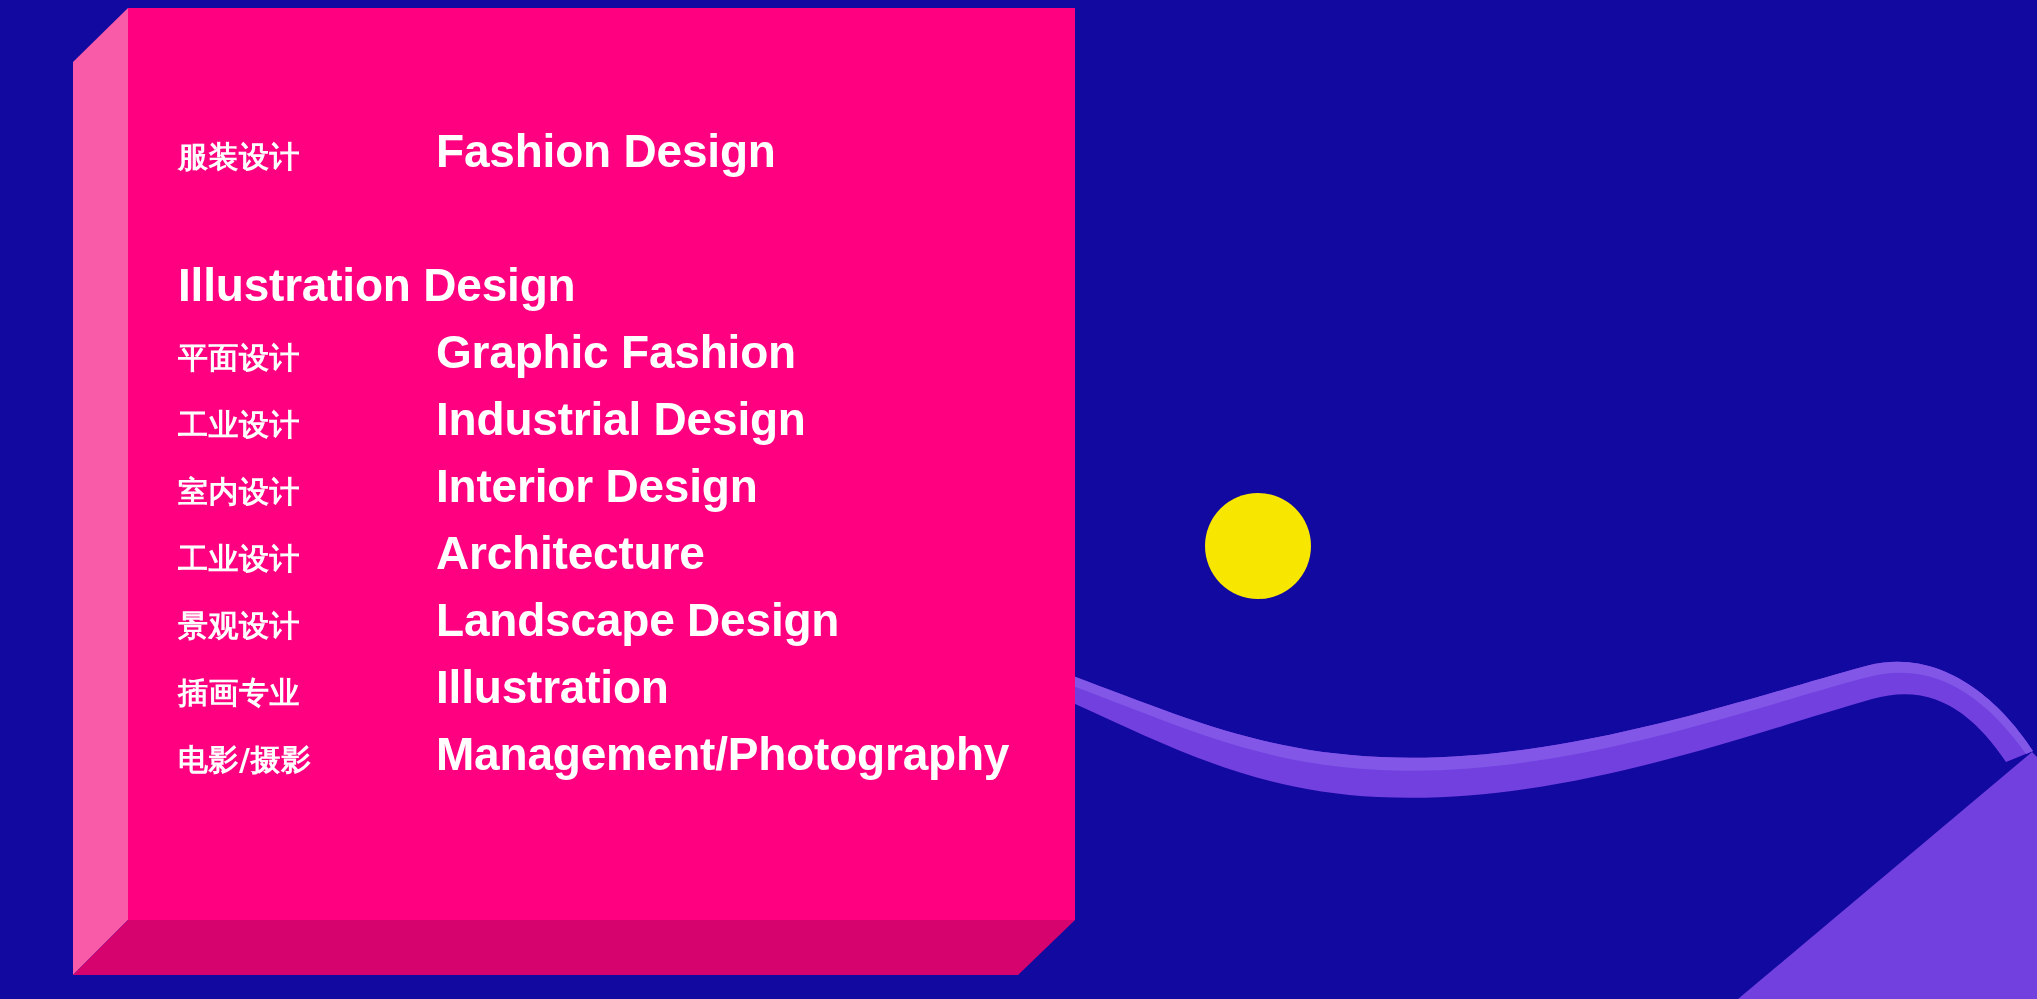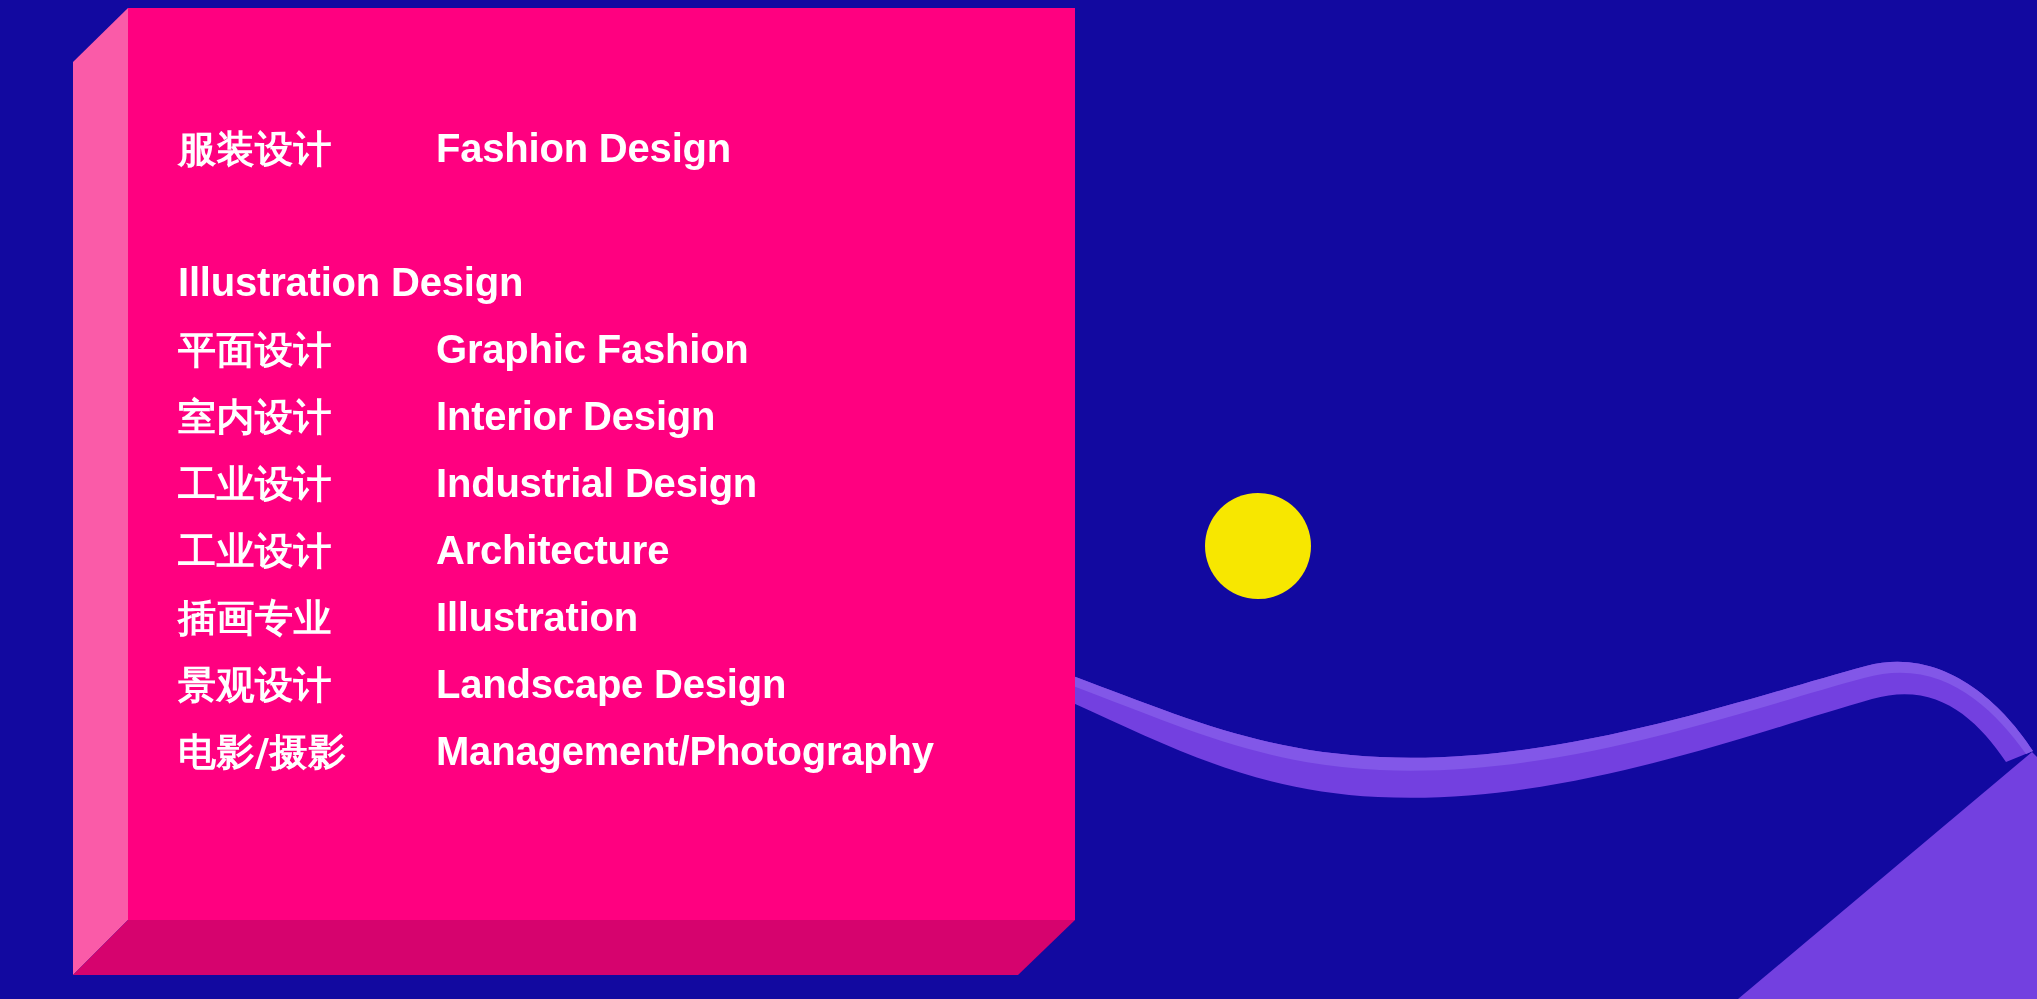--- a/index.html
+++ b/index.html
@@ -44,31 +44,31 @@
     z-index: 5;
   }
   .major-row {
     display: flex;
     align-items: baseline;
     height: 67px;
     white-space: nowrap;
   }
   .major-cn {
     color: #ffffff;
-    font-size: 38px;
+    font-size: 30px;
     font-weight: 700;
     line-height: 1;
     letter-spacing: 0.5px;
     width: 258px;
     flex: 0 0 258px;
     font-family: "DejaVu Sans", "Liberation Sans", sans-serif;
   }
   .major-en {
     color: #ffffff;
-    font-size: 40px;
+    font-size: 46px;
     font-weight: 700;
     line-height: 1;
     letter-spacing: -0.2px;
     font-family: "Liberation Sans", "DejaVu Sans", sans-serif;
   }
 </style>
 </head>
 <body>
 
 <div id="poster">
@@ -124,42 +124,42 @@
       <div class="major-row">
         <span class="major-en">Illustration Design</span>
       </div>
 
       <div class="major-row">
         <span class="major-cn">平面设计</span>
         <span class="major-en">Graphic Fashion</span>
       </div>
 
       <div class="major-row">
-        <span class="major-cn">室内设计</span>
-        <span class="major-en">Interior Design</span>
+        <span class="major-cn">工业设计</span>
+        <span class="major-en">Industrial Design</span>
       </div>
 
       <div class="major-row">
-        <span class="major-cn">工业设计</span>
-        <span class="major-en">Industrial Design</span>
+        <span class="major-cn">室内设计</span>
+        <span class="major-en">Interior Design</span>
       </div>
 
       <div class="major-row">
         <span class="major-cn">工业设计</span>
         <span class="major-en">Architecture</span>
       </div>
 
       <div class="major-row">
-        <span class="major-cn">插画专业</span>
-        <span class="major-en">Illustration</span>
+        <span class="major-cn">景观设计</span>
+        <span class="major-en">Landscape Design</span>
       </div>
 
       <div class="major-row">
-        <span class="major-cn">景观设计</span>
-        <span class="major-en">Landscape Design</span>
+        <span class="major-cn">插画专业</span>
+        <span class="major-en">Illustration</span>
       </div>
 
       <div class="major-row">
         <span class="major-cn">电影/摄影</span>
         <span class="major-en">Management/Photography</span>
       </div>
 
     </div>
   </div>
 

